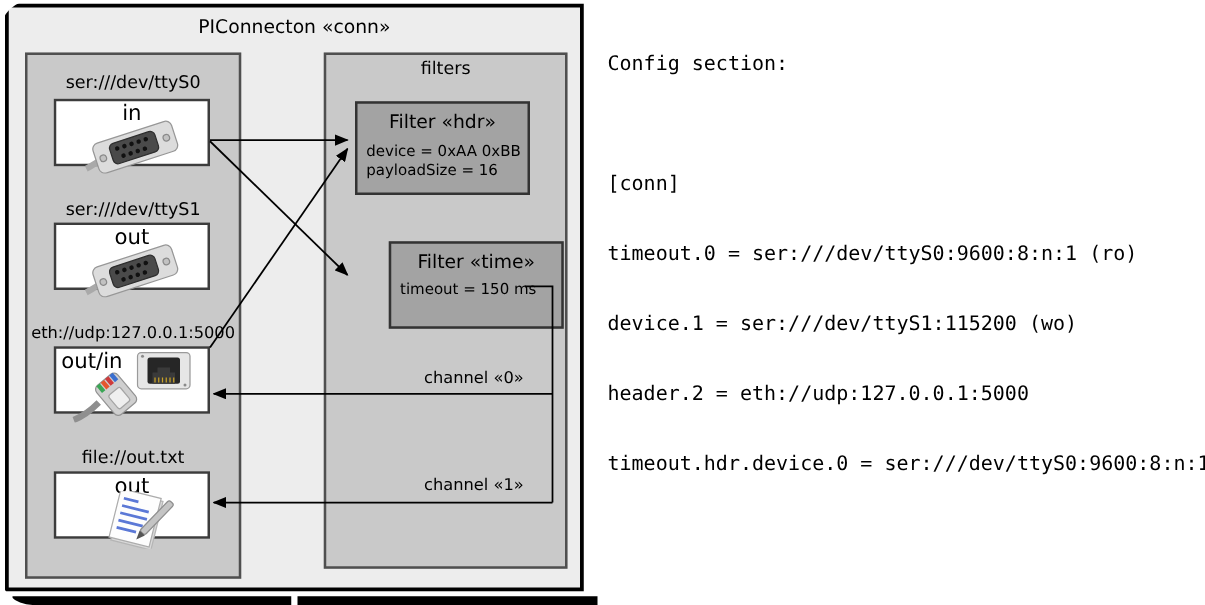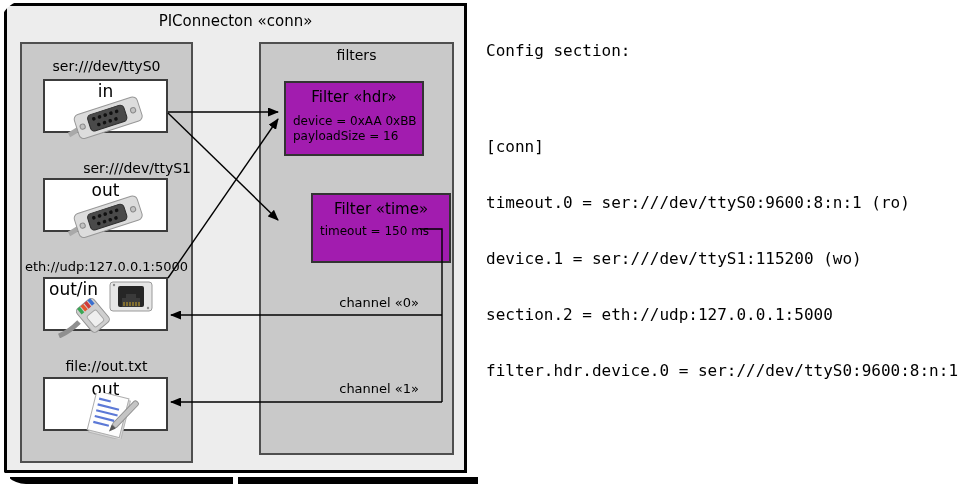--- a/index.html
+++ b/index.html
@@ -18,21 +18,21 @@
   .group-title{position:absolute;left:0;right:0;top:3px;text-align:center;font-size:14px;}
 
   .dev-label{position:absolute;left:0;right:0;text-align:center;font-size:14px;white-space:nowrap;}
   .dev-label.small{font-size:13px;}
 
   .white-box{position:absolute;box-sizing:border-box;background:#fff;border:2px solid #3c3c3c;}
   .dev-box{left:21px;width:125px;height:54px;}
   .dev-title{position:absolute;left:0;right:0;top:1px;text-align:center;font-size:17px;line-height:18px;}
   .dev-title.left{text-align:left;left:4px;right:auto;}
 
-  .filter-box{left:23px;width:140px;box-sizing:border-box;background:#a21caf;border:2px solid #333;position:absolute;}
+  .filter-box{left:23px;width:140px;box-sizing:border-box;background:#a3a3a3;border:2px solid #333;position:absolute;}
   .filter-title{text-align:center;font-size:15px;margin-top:5px;}
   .filter-attrs{position:absolute;left:7px;right:2px;font-size:12px;line-height:15px;white-space:nowrap;}
 
   .chan-label{position:absolute;left:23px;width:135px;text-align:right;font-size:13px;white-space:nowrap;}
 
   
   svg.overlay{position:absolute;left:0;top:0;width:964px;height:484px;pointer-events:none;}
 
   
   .icon{position:absolute;}
@@ -76,21 +76,21 @@
           <circle cx="38" cy="28" r="1.8" fill="#111"></circle>
             <circle cx="44" cy="28" r="1.8" fill="#111"></circle>
           <circle cx="50" cy="28" r="1.8" fill="#111"></circle>
             <circle cx="56" cy="28" r="1.8" fill="#111"></circle>
           <circle cx="22" cy="25" r="2.6" fill="#c2c2c2" stroke="#8a8a8a"></circle>
           <circle cx="75" cy="25" r="2.6" fill="#c2c2c2" stroke="#8a8a8a"></circle>
         </g>
       </svg>
     </div>
 
-    <div class="dev-label" style="top:116px;text-align:right;">ser:///dev/ttyS1</div>
+    <div class="dev-label" style="top:116px;">ser:///dev/ttyS1</div>
     <div class="white-box dev-box" style="top:134px;">
       <div class="dev-title">out</div>
       <svg class="icon" style="left:14px;top:12px;" width="100" height="46" viewBox="0 0 100 46">
         <path d="M10 42 Q18 38 26 31" stroke="#a9a9a9" stroke-width="5" fill="none"></path>
         <g transform="rotate(-18 50 24)">
           <rect x="16" y="12" width="66" height="25" rx="5" fill="#dcdcdc" stroke="#979797"></rect>
           <rect x="29" y="16" width="38" height="17" rx="4" fill="#4a4a4a" stroke="#2e2e2e"></rect>
           <circle cx="35" cy="21" r="1.8" fill="#111"></circle>
             <circle cx="41" cy="21" r="1.8" fill="#111"></circle>
           <circle cx="47" cy="21" r="1.8" fill="#111"></circle>
@@ -185,22 +185,22 @@
 
   <div class="bottom-bar left"></div>
   <div class="bottom-bar right"></div>
 
   <div class="config">
     <div>Config section:</div>
     <div class="cfg-lines">
       <div>[conn]</div>
       <div>timeout.0 = ser:///dev/ttyS0:9600:8:n:1 (ro)</div>
       <div>device.1 = ser:///dev/ttyS1:115200 (wo)</div>
-      <div>section.2 = eth://udp:127.0.0.1:5000</div>
-      <div>filter.hdr.device.0 = ser:///dev/ttyS0:9600:8:n:1</div>
+      <div>header.2 = eth://udp:127.0.0.1:5000</div>
+      <div>timeout.hdr.device.0 = ser:///dev/ttyS0:9600:8:n:1</div>
       
       
       
       
       
       
       
       
       
       

